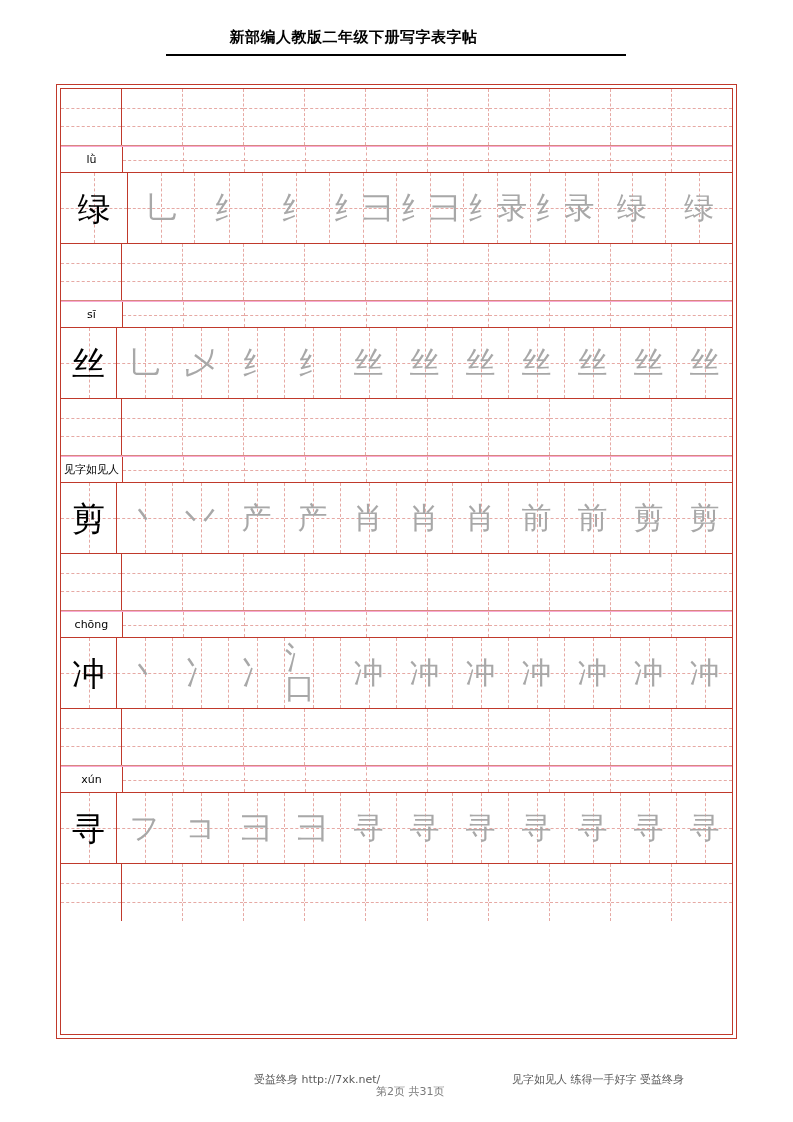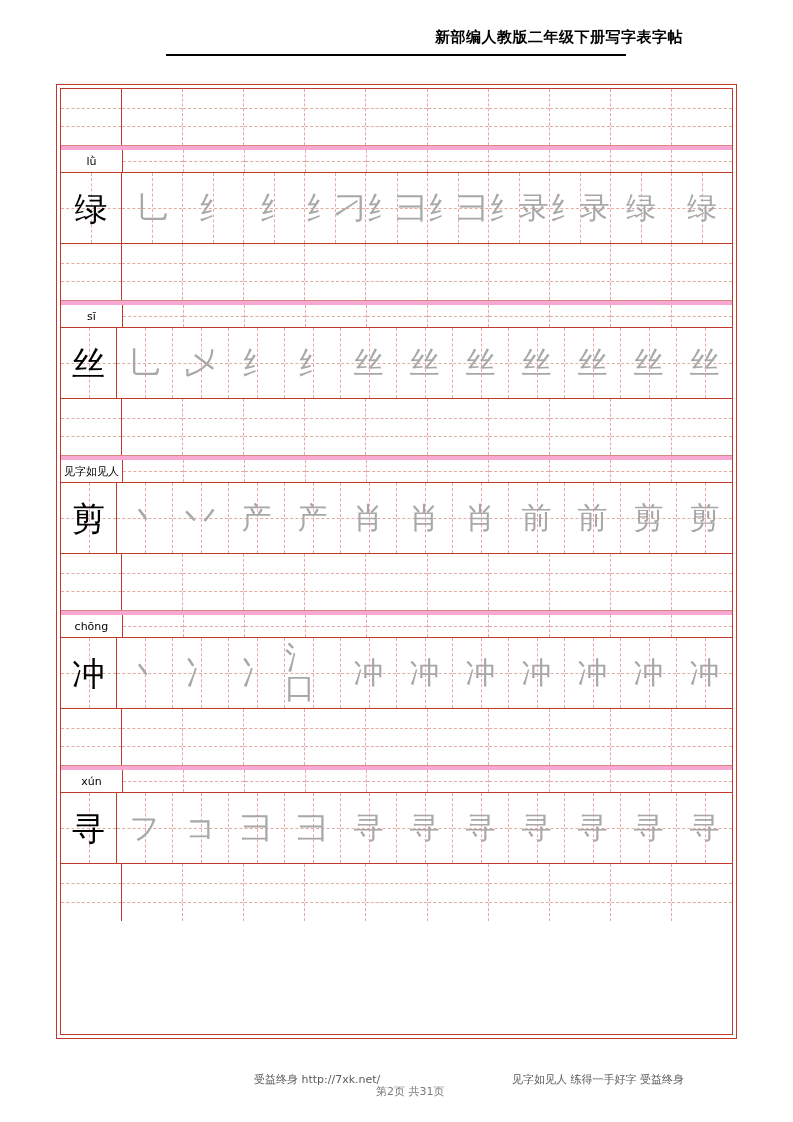--- a/index.html
+++ b/index.html
@@ -14,25 +14,26 @@
     position: relative;
     overflow: hidden;
   }
 
   
   .page-title {
     position: absolute;
     top: 28px;
     left: 0;
     width: 683px;
-    text-align: right;
+    text-align: center;
     font-size: 15px;
     font-weight: bold;
     color: #000;
     letter-spacing: 0.5px;
+    padding-left: 12px;
   }
   .title-rule {
     position: absolute;
     top: 54px;
     left: 166px;
     width: 460px;
     height: 2px;
     background: #000;
   }
 
@@ -136,21 +137,21 @@
     color: #a8a8a8;
     font-size: 30px;
   }
 
   
   .pinyin-band {
     flex: 0 0 auto;
     height: 26px;
     display: flex;
     box-sizing: border-box;
-    border-top: 4px solid #f9a8d4;
+    border-top: 1px solid #f9a8d4;
   }
   .pinyin-cell {
     flex: 1 1 0;
     border-right: 1px solid #c0392b;
     box-sizing: border-box;
     display: flex;
     align-items: center;
     justify-content: center;
     font-size: 11px;
     font-family: "DejaVu Sans", sans-serif;
@@ -242,25 +243,20 @@
           <span class="glyph stroke">纟</span>
         </div>
         <div class="char-cell">
           <div class="guide-v"></div>
           <div class="guide-h"></div>
           <span class="glyph stroke">纟</span>
         </div>
         <div class="char-cell">
           <div class="guide-v"></div>
           <div class="guide-h"></div>
-          <span class="glyph stroke">纟刁</span>
-        </div>
-        <div class="char-cell">
-          <div class="guide-v"></div>
-          <div class="guide-h"></div>
           <span class="glyph stroke">纟彐</span>
         </div>
         <div class="char-cell">
           <div class="guide-v"></div>
           <div class="guide-h"></div>
           <span class="glyph stroke">纟彐</span>
         </div>
         <div class="char-cell">
           <div class="guide-v"></div>
           <div class="guide-h"></div>

